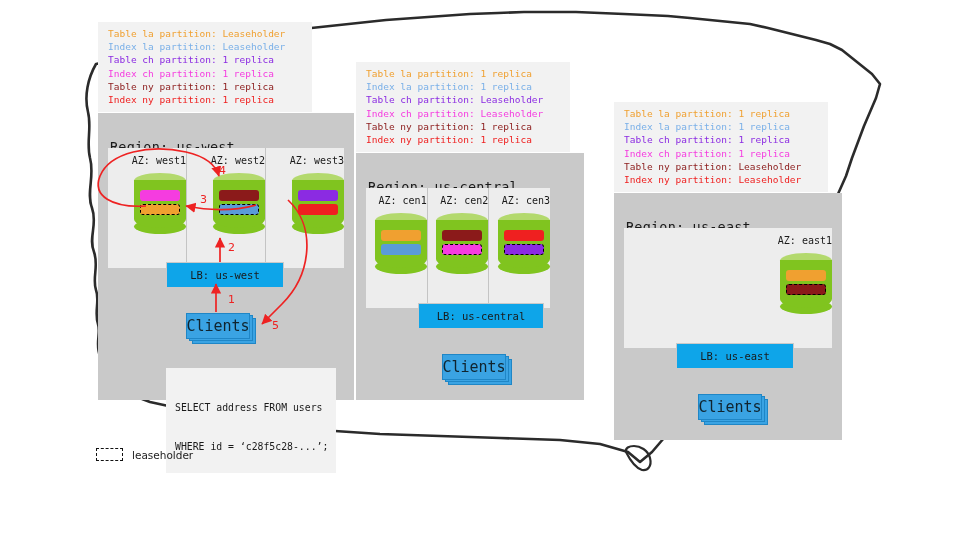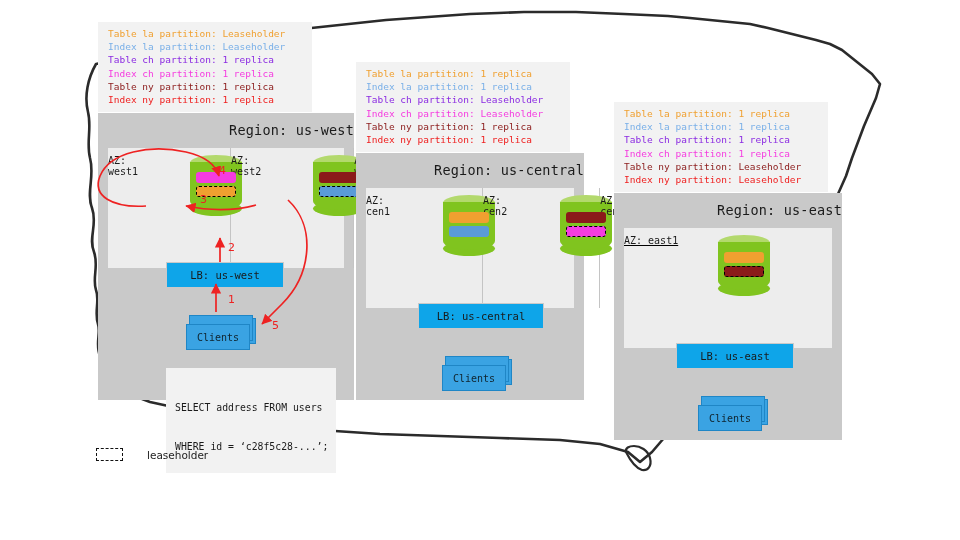--- a/index.html
+++ b/index.html
@@ -11,28 +11,28 @@
   #arrow-layer{position:absolute;left:0;top:0;width:960px;height:540px;pointer-events:none;z-index:40;}
 
   .legend-box{
     position:absolute;background:#f2f2f2;padding:5px 8px 6px 10px;
     font-size:9.5px;line-height:13.2px;white-space:pre;z-index:20;
   }
   .legend-box div{letter-spacing:0px;}
 
   .region{position:absolute;background:#c9c9c9;z-index:10;}
   .region-title{
-    font-size:13.5px;color:#1a1a1a;padding:9px 0 0 12px;letter-spacing:0.2px;text-align:right;
+    font-size:13.5px;color:#1a1a1a;padding:26px 0 0 12px;letter-spacing:0.2px;
   }
   .az-strip{
     position:absolute;background:#ededed;display:flex;
   }
   .az{
     flex:1;position:relative;border-right:1px solid #c4c4c4;
-    display:flex;flex-direction:row;align-items:flex-start;gap:40px;
+    display:flex;flex-direction:column;align-items:flex-end;
   }
   .az:last-child{border-right:none;}
   .az-label{font-size:10px;color:#1a1a1a;margin-top:7px;letter-spacing:0px;}
 
   .cyl{position:relative;width:52px;height:62px;margin-top:7px;}
   .cyl .body{
     position:absolute;left:0;top:7px;width:52px;height:48px;background:#80c41f;
     border-radius:0 0 26px 26px/0 0 9px 9px;
   }
   .cyl .bot{
@@ -49,28 +49,28 @@
 
   .lb{
     position:absolute;background:#0ea5e9;border:1px solid #c9c9c9;
     font-size:10.5px;color:#1a1a1a;text-align:center;padding:6px 10px;z-index:25;
     white-space:nowrap;
   }
   .clients{position:absolute;z-index:25;width:64px;height:26px;}
   .clients .sheet{position:absolute;background:#3aa3e3;border:1px solid #1f86c6;width:62px;height:24px;}
   .clients .s3{left:6px;top:6px;}
   .clients .s2{left:3px;top:3px;}
-  .clients .s1{left:0;top:12px;display:flex;align-items:center;justify-content:center;
-    font-size:10px;color:#10242e;}
+  .clients .s1{left:0;top:1px;display:flex;align-items:center;justify-content:center;
+    font-size:15px;color:#10242e;}
 
   .sql{
     position:absolute;background:#f2f2f2;font-size:9.8px;line-height:13px;
     color:#1a1a1a;padding:7px 9px;white-space:pre;z-index:20;
   }
-  .lease-key{position:absolute;z-index:20;display:flex;align-items:center;gap:24px;}
+  .lease-key{position:absolute;z-index:20;display:flex;align-items:center;gap:9px;}
   .lease-key .swatch{width:25px;height:11px;border:1.6px dashed #111;background:transparent;}
   .lease-key .txt{font-family:"DejaVu Sans","Liberation Sans",sans-serif;font-size:10.5px;color:#222;}
 </style>
 </head>
 <body>
 
 <svg id="map-layer" viewBox="0 0 960 540">
   <path d="M96,64 C88,78 84,96 88,112 C92,128 86,142 90,158 C95,176 86,192 92,208
            C98,224 88,238 94,252 C99,266 92,278 96,290 C100,300 94,312 98,324
            C101,333 95,344 100,356 C104,366 104,376 108,386
@@ -134,21 +134,21 @@
 </div>
 <div class="lb" style="left:166px;top:262px;width:96px;">LB: us-west</div>
 <div class="clients" style="left:186px;top:312px;">
   <div class="sheet s3"></div>
     <div class="sheet s2"></div>
   <div class="sheet s1">Clients</div>
 </div>
 
 <div class="region" style="left:356px;top:153px;width:228px;height:247px;">
   <div class="region-title">Region: us-central</div>
-  <div class="az-strip" style="left:10px;top:35px;width:208px;height:120px;">
+  <div class="az-strip" style="left:10px;top:35px;width:184px;height:120px;">
     <div class="az">
       <div class="az-label">AZ: cen1</div>
       <div class="cyl">
         <div class="top"></div>
           <div class="bot"></div>
           <div class="body"></div>
         <div class="bars" id="c1">
             <div class="bar" style="background: rgb(240, 160, 48);"></div>
             <div class="bar" style="background: rgb(90, 155, 216);"></div>
           </div>
@@ -182,21 +182,21 @@
 </div>
 <div class="lb" style="left:418px;top:303px;width:104px;">LB: us-central</div>
 <div class="clients" style="left:442px;top:353px;">
   <div class="sheet s3"></div>
     <div class="sheet s2"></div>
   <div class="sheet s1">Clients</div>
 </div>
 
 <div class="region" style="left:614px;top:193px;width:228px;height:247px;">
   <div class="region-title">Region: us-east</div>
-  <div class="az-strip" style="left:10px;top:35px;width:208px;height:120px;text-decoration:underline;">
+  <div class="az-strip" style="left:10px;top:35px;width:208px;height:120px;">
     <div class="az">
       <div class="az-label">AZ: east1</div>
       <div class="cyl">
         <div class="top"></div>
           <div class="bot"></div>
           <div class="body"></div>
         <div class="bars" id="e1">
             <div class="bar" style="background: rgb(240, 160, 48);"></div>
             <div class="bar lease" style="background: rgb(139, 26, 26);"></div>
           </div>

